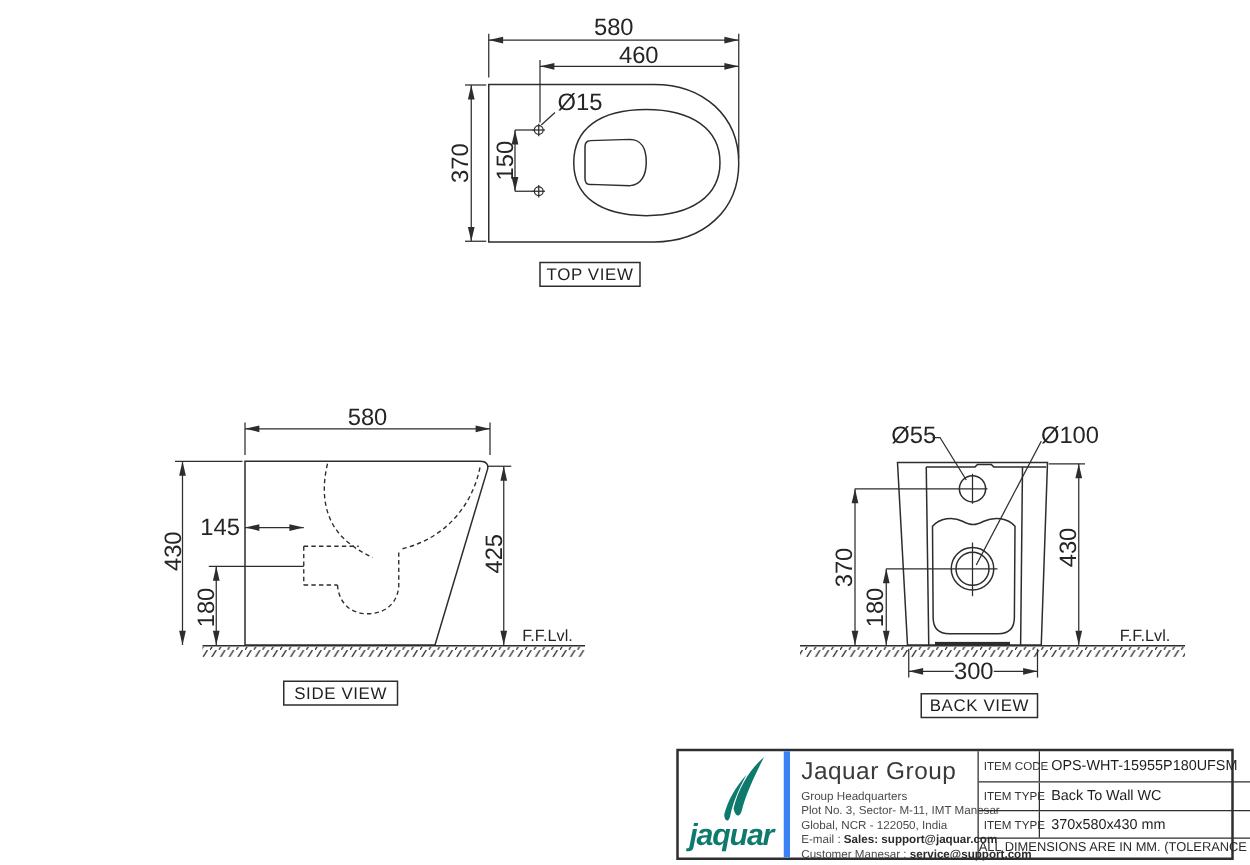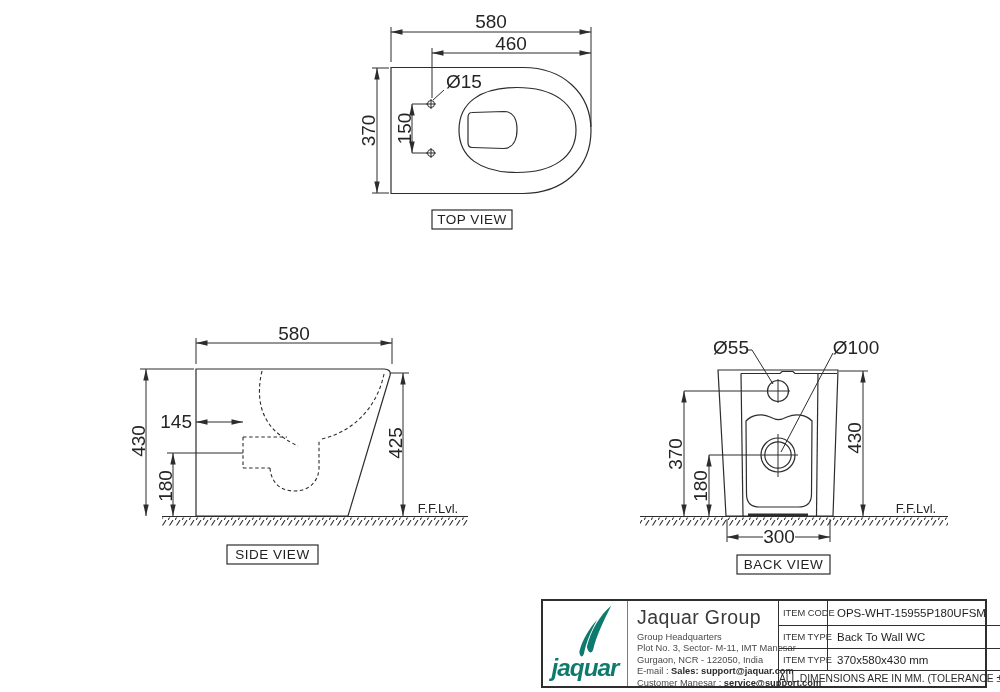--- a/index.html
+++ b/index.html
@@ -7,21 +7,21 @@
   svg text{font-family:"Liberation Sans",sans-serif;}
   .dtx{font-size:19px;fill:#252525;}
   .vtx{font-size:13.5px;fill:#1f1f1f;letter-spacing:.5px;}
   .ftx{font-size:13px;fill:#252525;}
   .ol{stroke:#2d2d2d;stroke-width:1.2;fill:none;}
   .olw{stroke:#2d2d2d;stroke-width:1.2;fill:#ffffff;}
   .dash{stroke:#2d2d2d;stroke-width:1.1;fill:none;stroke-dasharray:3.5 2.6;}
   .dim{stroke:#2d2d2d;stroke-width:1;fill:none;}
   .tblock{position:absolute;left:541px;top:599px;width:446px;height:89px;border:2px solid #2e2e2e;display:flex;box-sizing:border-box;}
   .cell{box-sizing:border-box;height:100%;}
-  .logo-cell{width:91px;border-right:1px solid #3b82f6;display:flex;align-items:center;justify-content:center;}
+  .logo-cell{width:91px;border-right:5px solid #3b82f6;display:flex;align-items:center;justify-content:center;}
   .addr-cell{width:151px;border-right:1px solid #2e2e2e;padding:5px 16px 0 9px;}
   .company{font-size:19.5px;color:#3a3a3a;letter-spacing:.4px;margin-bottom:3px;}
   .addr-line{font-size:9.3px;line-height:11.4px;color:#4a4a4a;white-space:nowrap;}
   .addr-line b{color:#2b2b2b;margin-top:40px;}
   .table-cell{flex:1;display:flex;flex-direction:column;}
   .trow{display:flex;border-bottom:1px solid #2e2e2e;align-items:stretch;}
   .trow:nth-child(1){height:24px;}
   .trow:nth-child(2){height:22px;}
   .trow:nth-child(3){height:21px;}
   .tlabel{width:49px;border-right:1px solid #2e2e2e;font-size:9.3px;color:#333;display:flex;align-items:center;padding-left:4px;box-sizing:border-box;white-space:nowrap;}
@@ -200,21 +200,21 @@
     <svg width="84" height="82" viewBox="0 0 90 86">
       <path d="M47,46 C51,29 61,12 73,2 C65,18 57,35 54,48 C52,55 48,52 47,46 Z" fill="#0e7a6d"></path>
       <path d="M39,51 C42,39 49,27 58,17 C51,30 46,42 44,53 C42,59 39,56 39,51 Z" fill="#0e7a6d"></path>
       <text x="45" y="77" text-anchor="middle" font-size="26" font-style="italic" font-weight="bold" letter-spacing="-1" fill="#0e7a6d">jaquar</text>
     </svg>
   </div>
   <div class="cell addr-cell">
     <div class="company">Jaquar Group</div>
     <div class="addr-line">Group Headquarters</div>
     <div class="addr-line">Plot No. 3, Sector- M-11, IMT Manesar</div>
-    <div class="addr-line">Gurgaon, NCR - 122050, India</div>
+    <div class="addr-line">Global, NCR - 122050, India</div>
     <div class="addr-line"><span>E-mail : </span><b>Sales: support@jaquar.com</b></div>
     <div class="addr-line"><span>Customer Manesar : </span><b>service@support.com</b></div>
   </div>
   <div class="cell table-cell">
     <div class="trow">
       <div class="tlabel">ITEM CODE</div>
       <div class="tvalue">OPS-WHT-15955P180UFSM</div>
     </div>
     <div class="trow">
       <div class="tlabel">ITEM TYPE</div>

